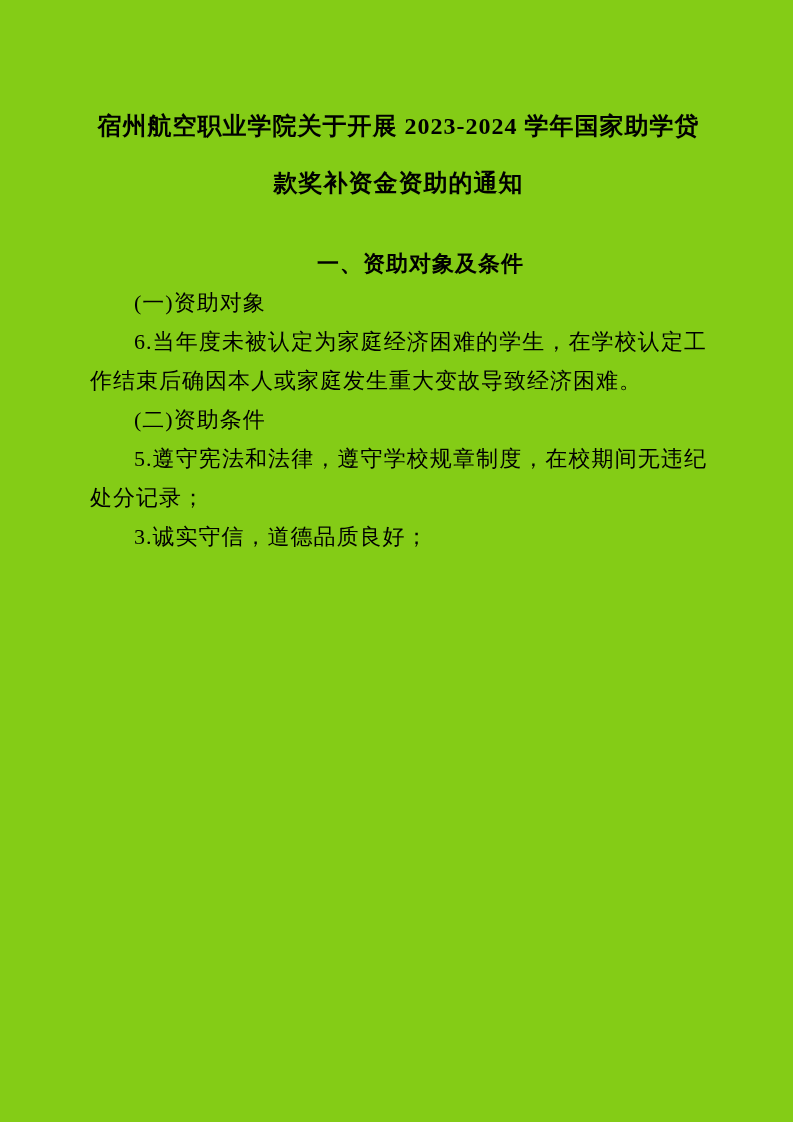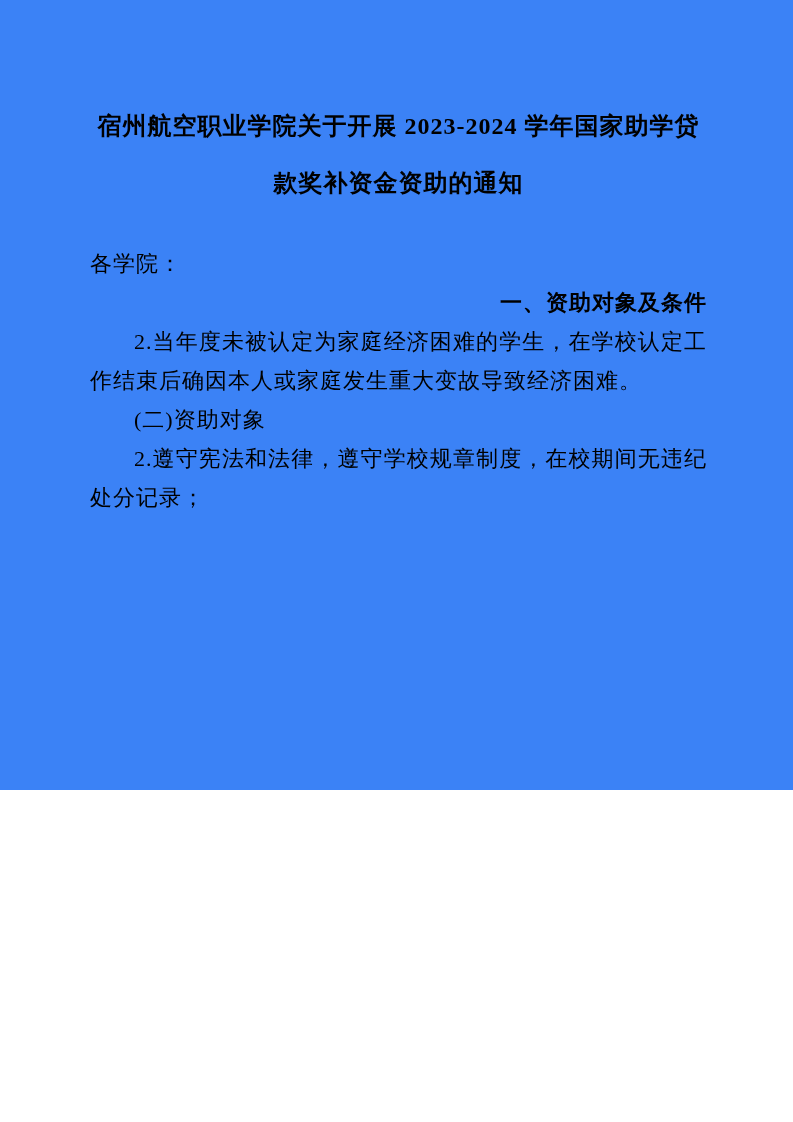--- a/index.html
+++ b/index.html
@@ -3,23 +3,23 @@
 <meta charset="utf-8">
 <style>
   html, body {
     margin: 0;
     padding: 0;
     background: #ffffff;
   }
   .page {
     position: relative;
     width: 793px;
-    height: 790px;
+    height: 1122px;
     margin: 0 auto;
-    background: #3b82f6;
+    background: #84cc16;
     box-sizing: border-box;
     padding: 98px 86px 0 90px;
     overflow: hidden;
     color: #000000;
     font-family: "Liberation Serif", "DejaVu Serif", serif;
   }
   .doc-title {
     margin: 0 0 32px 0;
     font-size: 24px;
     font-weight: 700;
@@ -40,31 +40,32 @@
     text-align: justify;
     text-justify: inter-ideograph;
     word-break: break-all;
   }
   .para.salutation {
     text-indent: 0;
     text-align: left;
   }
   .para.heading1 {
     font-weight: 700;
-    text-align: right;
+    text-align: center;
   }
   .para.subheading {
     text-align: left;
   }
 </style>
 </head>
 <body>
 
 <div class="page">
   <h1 class="doc-title">宿州航空职业学院关于开展 2023-2024 学年国家助学贷款奖补资金资助的通知</h1>
   <div class="doc-body">
-      <p class="para salutation">各学院：</p>
       <p class="para heading1">一、资助对象及条件</p>
-      <p class="para item">2.当年度未被认定为家庭经济困难的学生，在学校认定工作结束后确因本人或家庭发生重大变故导致经济困难。</p>
-      <p class="para subheading">(二)资助对象</p>
-      <p class="para item">2.遵守宪法和法律，遵守学校规章制度，在校期间无违纪处分记录；</p>
+      <p class="para subheading">(一)资助对象</p>
+      <p class="para item">6.当年度未被认定为家庭经济困难的学生，在学校认定工作结束后确因本人或家庭发生重大变故导致经济困难。</p>
+      <p class="para subheading">(二)资助条件</p>
+      <p class="para item">5.遵守宪法和法律，遵守学校规章制度，在校期间无违纪处分记录；</p>
+      <p class="para item">3.诚实守信，道德品质良好；</p>
     </div>
 </div>
 
 </body></html>

